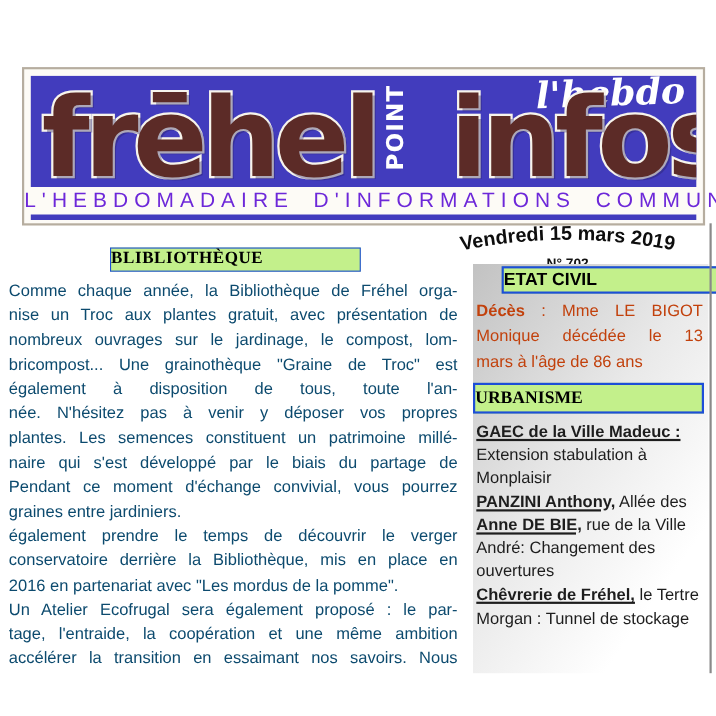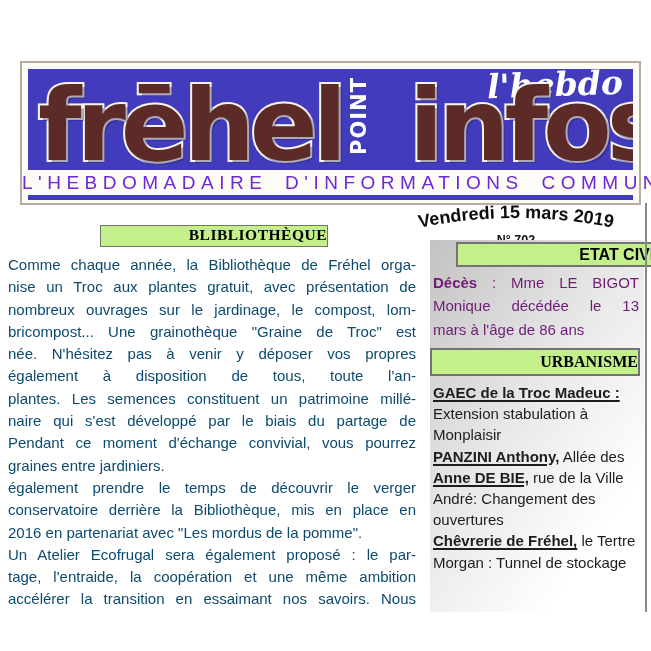--- a/index.html
+++ b/index.html
@@ -52,22 +52,22 @@
 
   
   .date-arc{left:396px;top:200px;width:240px;height:36px;}
   .issue-no{
     left:396px;top:233px;width:240px;text-align:center;
     font-weight:bold;font-size:12.5px;color:#111;
   }
 
   
   .green-box{
-    background:var(--green,#c3f08b);border:2px solid #737373;
-    text-align:right;font-weight:bold;color:#000;box-sizing:border-box;
+    background:var(--green,#c3f08b);border:2px solid #1d4ed8;
+    text-align:left;font-weight:bold;color:#000;box-sizing:border-box;
   }
   .bib-box{
     left:100px;top:225px;width:228px;height:22px;line-height:18px;
     border-width:1.5px;
     font-family:"Liberation Serif",serif;font-size:15.5px;letter-spacing:.5px;
   }
   .etat-box{left:456px;top:242px;width:210px;height:25px;line-height:21px;font-size:16px;}
   .urb-box{left:430px;top:348px;width:210px;height:28px;line-height:24px;font-size:16px;font-family:Liberation Serif, serif;}
 
   
@@ -78,21 +78,21 @@
   .jline{text-align:justify;text-align-last:justify;}
   .jline.pl{text-align-last:left;}
 
   
   .right-bg{
     left:430px;top:240px;width:214px;height:372px;
     background:linear-gradient(125deg,#c2c2c2 0%,#e9e9e9 45%,#ffffff 80%);
   }
   .deces{
     left:433px;top:271px;width:206px;
-    font-size:15px;line-height:23.4px;color:#701a75;
+    font-size:15px;line-height:23.4px;color:#c2410c;
   }
   .urbanisme{
     left:433px;top:382px;width:208px;
     font-size:15px;line-height:21.2px;color:#1d1d1d;
   }
   .uname{
     font-weight:bold;text-decoration:underline;
     text-decoration-thickness:1.5px;text-underline-offset:2px;
   }
   .scan-edge{left:645px;top:203px;width:2px;height:409px;background:var(--scan_line,#8a8a8a);}
@@ -122,22 +122,22 @@
     </text>
   </svg>
   <div class="abs issue-no">N° 702</div>
 
   <div class="abs green-box bib-box">BLIBLIOTHÈQUE</div>
   <div class="abs article">
       <div class="jline">Comme chaque année, la Bibliothèque de Fréhel orga-</div>
       <div class="jline">nise un Troc aux plantes gratuit, avec présentation de</div>
       <div class="jline">nombreux ouvrages sur le jardinage, le compost, lom-</div>
       <div class="jline">bricompost... Une grainothèque "Graine de Troc" est</div>
+      <div class="jline">également à disposition de tous, toute l'an-</div>
       <div class="jline">née. N'hésitez pas à venir y déposer vos propres</div>
-      <div class="jline">également à disposition de tous, toute l'an-</div>
       <div class="jline">plantes. Les semences constituent un patrimoine millé-</div>
       <div class="jline">naire qui s'est développé par le biais du partage de</div>
       <div class="jline">Pendant ce moment d'échange convivial, vous pourrez</div>
       <div class="jline pl">graines entre jardiniers.</div>
       <div class="jline">également prendre le temps de découvrir le verger</div>
       <div class="jline">conservatoire derrière la Bibliothèque, mis en place en</div>
       <div class="jline pl">2016 en partenariat avec "Les mordus de la pomme".</div>
       <div class="jline">Un Atelier Ecofrugal sera également proposé : le par-</div>
       <div class="jline">tage, l'entraide, la coopération et une même ambition</div>
       <div class="jline">accélérer la transition en essaimant nos savoirs. Nous</div>
@@ -145,21 +145,21 @@
 
   <div class="abs right-bg"></div>
   <div class="abs green-box etat-box">ETAT CIVIL</div>
   <div class="abs deces">
       <div class="jline"><b>Décès</b> : Mme LE BIGOT</div>
       <div class="jline">Monique décédée le 13</div>
       <div class="jline pl">mars à l'âge de 86 ans</div>
     </div>
   <div class="abs green-box urb-box">URBANISME</div>
   <div class="abs urbanisme">
-      <div class=""><span class="uname">GAEC de la Troc Madeuc :</span></div>
+      <div class=""><span class="uname">GAEC de la Ville Madeuc :</span></div>
       <div class="">Extension stabulation à</div>
       <div class="">Monplaisir</div>
       <div class=""><span class="uname">PANZINI Anthony,</span> Allée des</div>
       <div class=""><span class="uname">Anne DE BIE,</span> rue de la Ville</div>
       <div class="">André: Changement des</div>
       <div class="">ouvertures</div>
       <div class=""><span class="uname">Chêvrerie de Fréhel,</span> le Tertre</div>
       <div class="">Morgan : Tunnel de stockage</div>
     </div>
 

